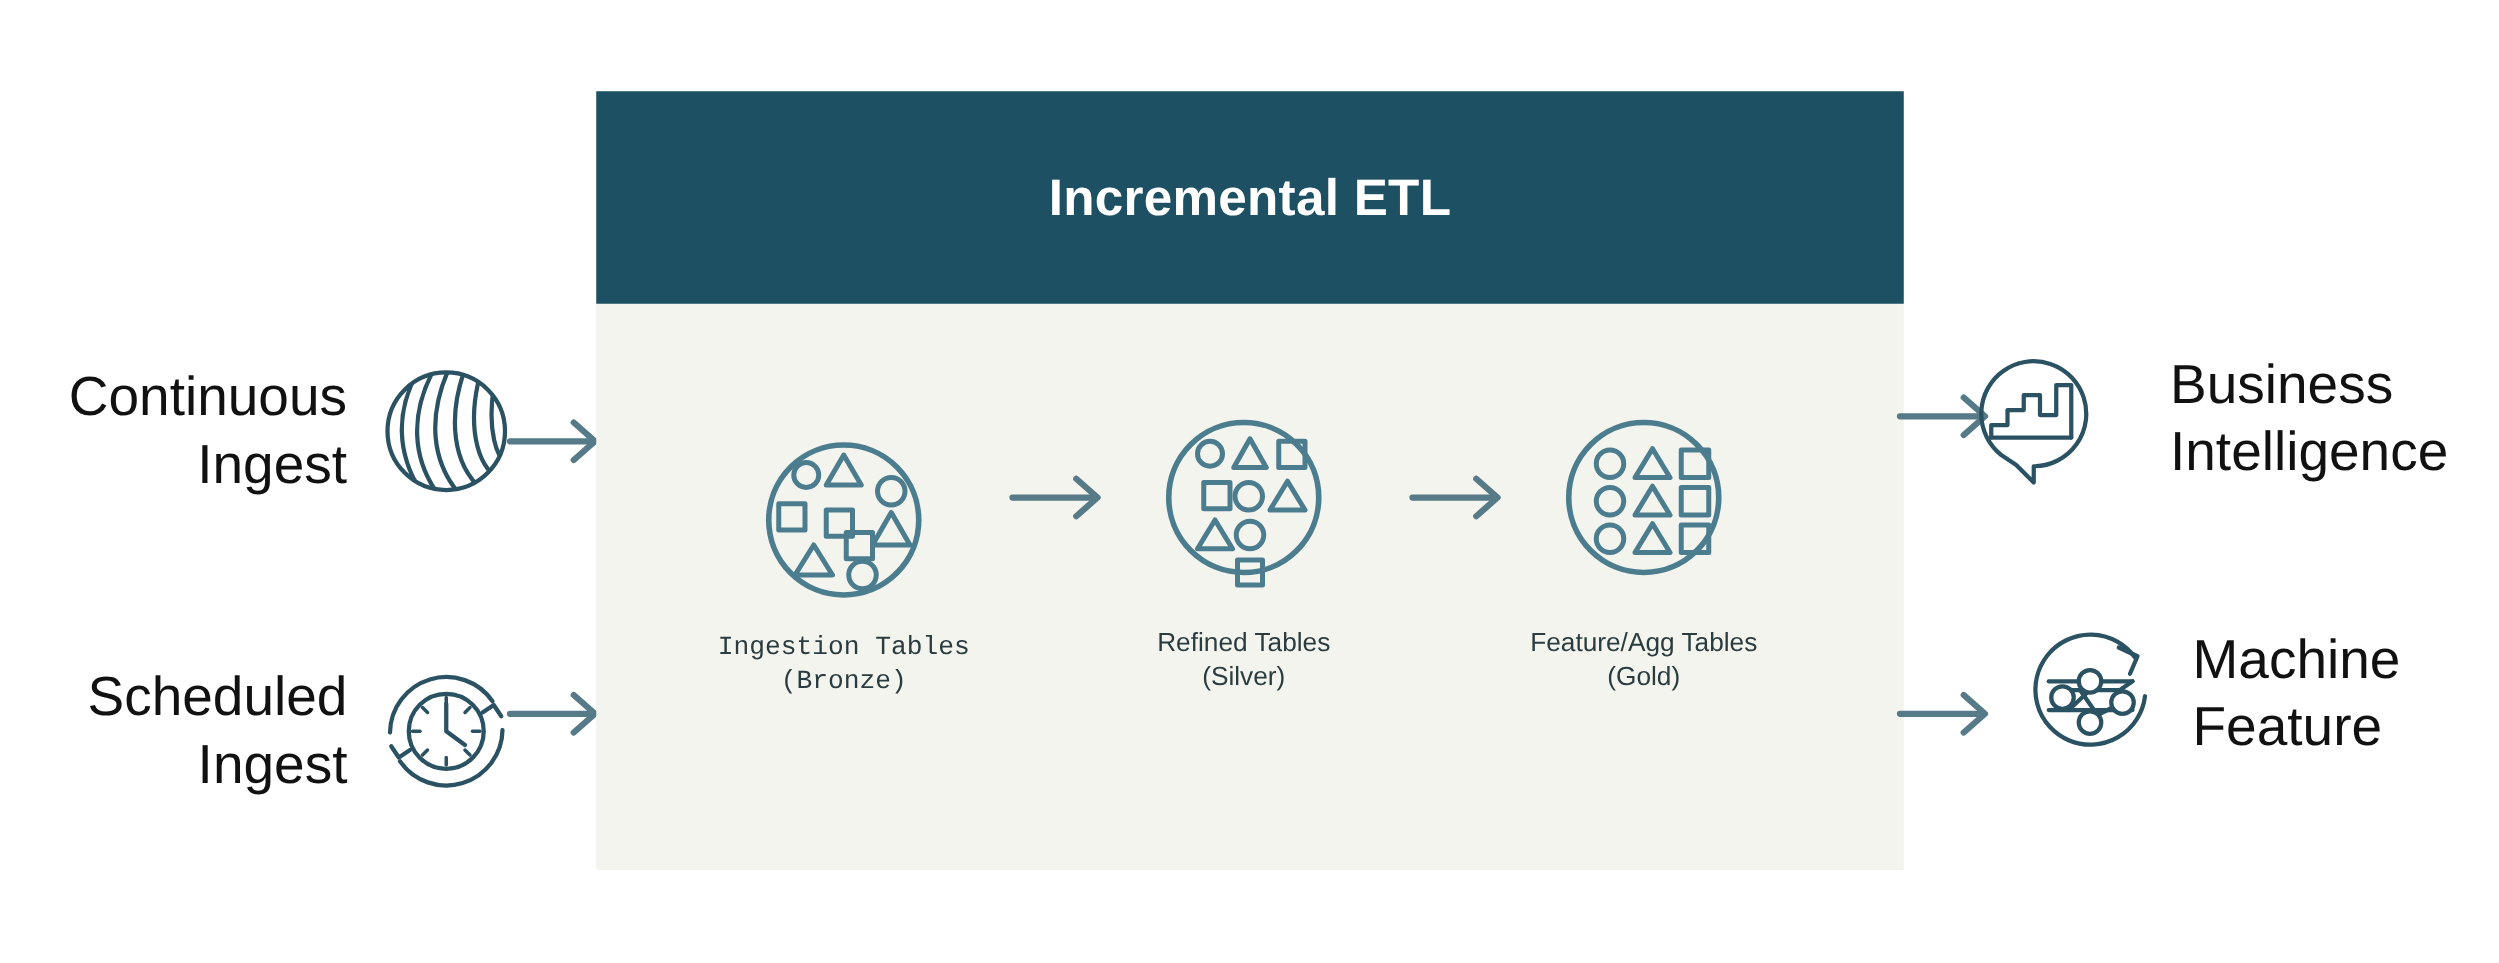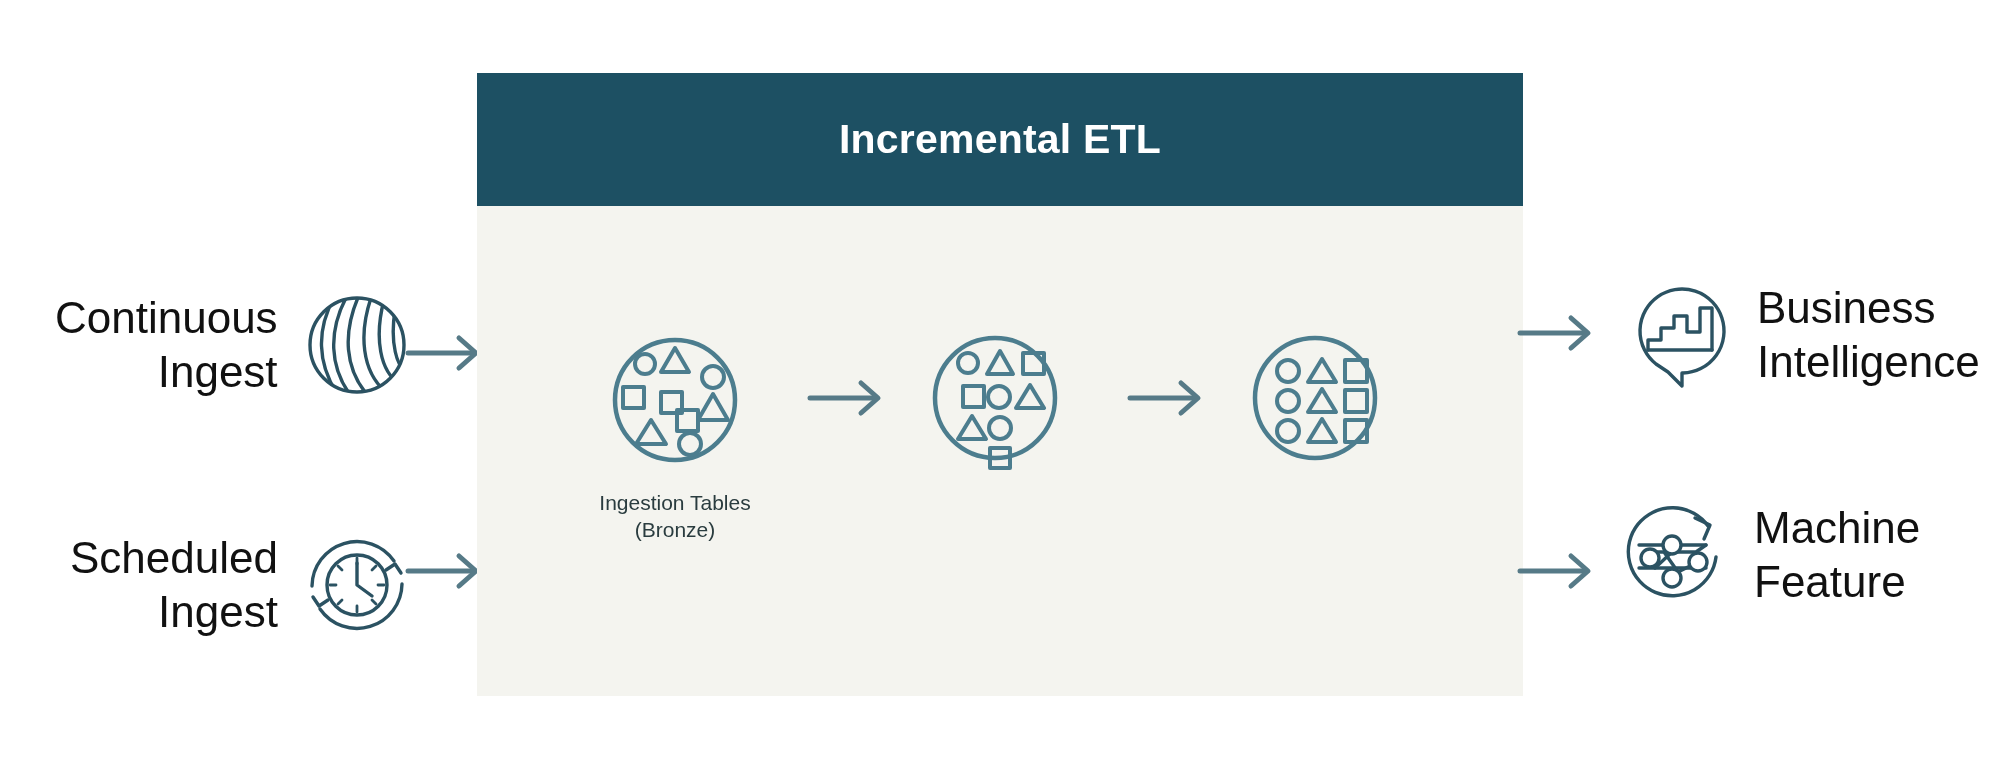--- a/index.html
+++ b/index.html
@@ -22,21 +22,21 @@
     left: 477px;
     top: 73px;
     width: 1046px;
     height: 623px;
     background: #f4f4ef;
   }
   #etl-header {
     position: absolute;
     left: 0; top: 0;
     width: 100%;
-    height: 133px;
+    height: 170px;
     background: #1d5063;
     display: flex;
     align-items: center;
     justify-content: center;
   }
   #etl-header-title {
     color: #ffffff;
     font-size: 41px;
     font-weight: bold;
     letter-spacing: 0.2px;
@@ -55,21 +55,21 @@
     margin: 0 auto;
     display: block;
   }
   .stage-label {
     margin-top: 14px;
     font-size: 21px;
     line-height: 1.28;
     color: #2a3c3f;
     white-space: pre-line;
   }
-  #stage-bronze { left: 560px; top: 320px; }
+  #stage-bronze { left: 560px; top: 336px; font-family: Liberation Mono, monospace; }
   #stage-silver { left: 880px; top: 318px; }
   #stage-gold   { left: 1200px; top: 318px; }
 
   
   #stage-bronze .stage-label { margin-top: 10px; }
   #stage-silver .stage-label { margin-top: 24px; }
   #stage-gold   .stage-label { margin-top: 24px; }
 
   
   .arrow {
@@ -99,21 +99,21 @@
     font-size: 44px;
     line-height: 1.22;
     color: #111111;
     white-space: pre-line;
   }
   .side-left  .side-text { text-align: right; margin-right: 24px; }
   .side-right .side-text { text-align: left;  margin-left: 24px; }
 
   #item-continuous { left: 55px;  top: 290px; }
   #item-scheduled  { left: 70px;  top: 530px; }
-  #item-bi         { left: 1623px; top: 280px; }
+  #item-bi         { left: 1568px; top: 280px; gap: 34px; }
   #item-ml         { left: 1620px; top: 500px; }
 </style>
 </head>
 <body>
 
 <div class="side-item side-left" id="item-continuous">
   <div class="side-text">Continuous
 Ingest</div>
   <svg class="side-icon" viewBox="0 0 110 110">
     <defs>
@@ -213,40 +213,44 @@
       <rect x="48" y="68" width="21" height="21"></rect>
       <circle cx="84" cy="79" r="11"></circle>
       <path d="M 115 67 L 129 90 L 101 90 Z"></path>
 
       <path d="M 57 98 L 71 121 L 43 121 Z"></path>
       <circle cx="85" cy="110" r="11"></circle>
 
       <rect x="75" y="130" width="20" height="20"></rect>
     </g>
   </svg>
+  <div class="stage-label">Refined Tables
+(Silver)</div>
 </div>
 
 <div class="stage" id="stage-gold">
   <svg class="stage-icon" viewBox="0 0 160 160">
     <g fill="none" stroke="#4c7d8e" stroke-width="4" stroke-linejoin="round">
       <circle cx="80" cy="80" r="60" stroke-width="4.5"></circle>
 
       <circle cx="53" cy="53" r="11"></circle>
       <path d="M 87 41 L 101 64 L 73 64 Z"></path>
       <rect x="110" y="42" width="22" height="22"></rect>
 
       <circle cx="53" cy="83" r="11"></circle>
       <path d="M 87 71 L 101 94 L 73 94 Z"></path>
       <rect x="110" y="72" width="22" height="22"></rect>
 
       <circle cx="53" cy="113" r="11"></circle>
       <path d="M 87 101 L 101 124 L 73 124 Z"></path>
       <rect x="110" y="102" width="22" height="22"></rect>
     </g>
   </svg>
+  <div class="stage-label">Feature/Agg Tables
+(Gold)</div>
 </div>
 
 <svg class="arrow" id="arrow-bronze-silver" viewBox="0 0 86 46">
   <g fill="none" stroke="#567a87" stroke-width="5" stroke-linecap="round" stroke-linejoin="round">
     <line x1="4" y1="23" x2="70" y2="23"></line>
     <polyline points="55,8 72,23 55,38"></polyline>
   </g>
 </svg>
 
 <svg class="arrow" id="arrow-silver-gold" viewBox="0 0 86 46">

